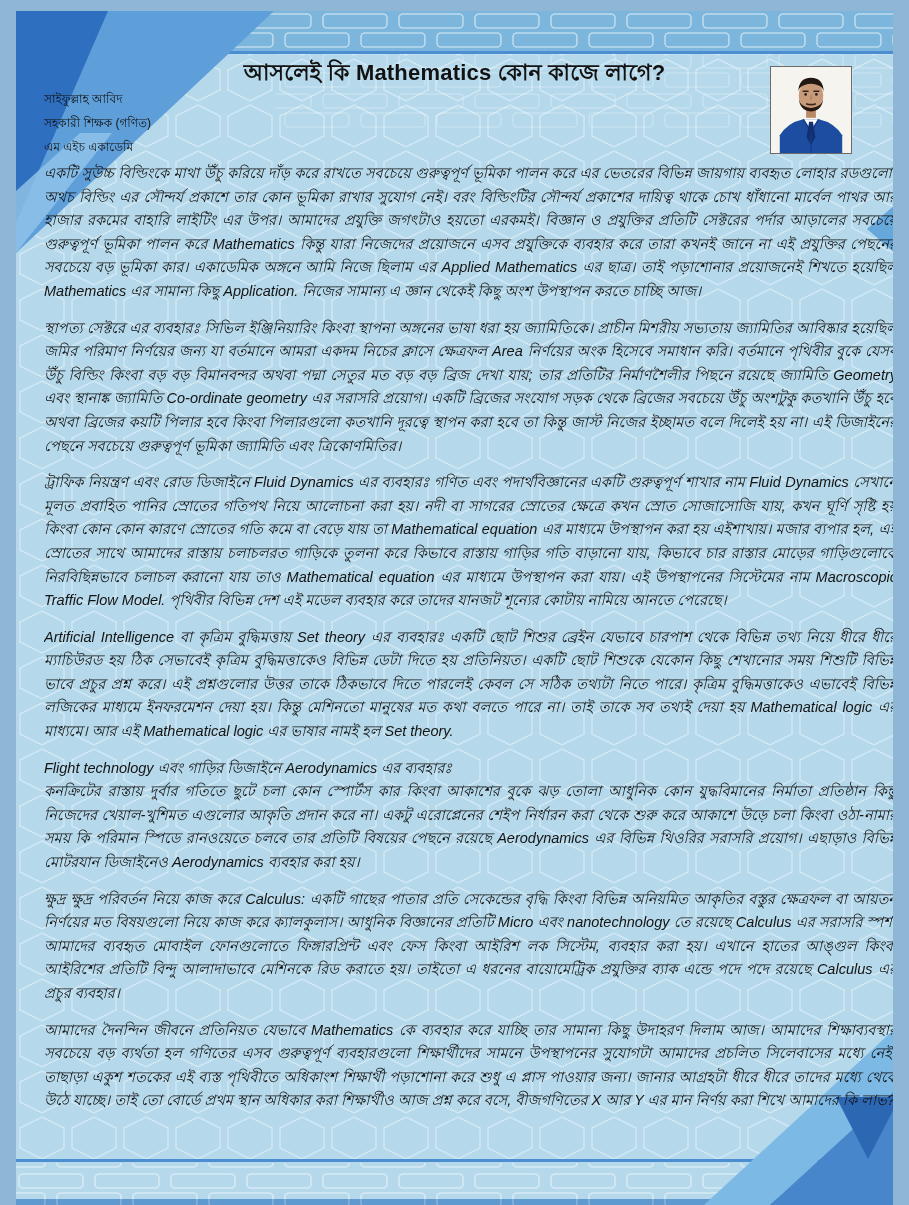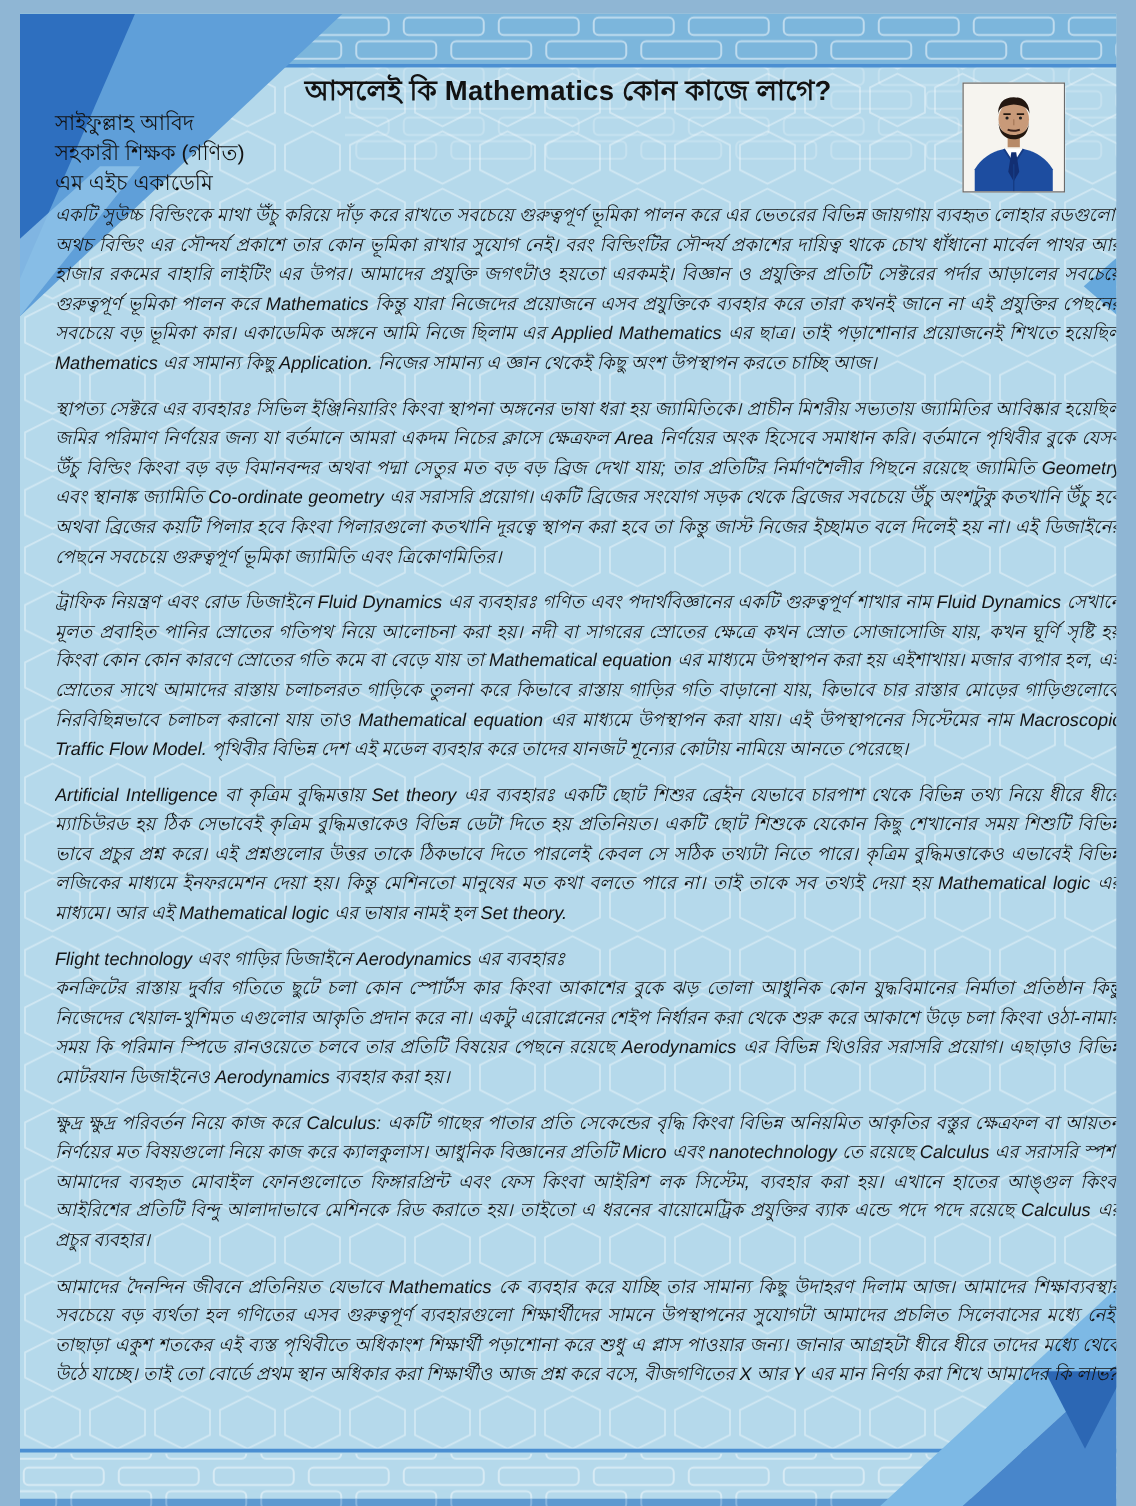--- a/index.html
+++ b/index.html
@@ -8,21 +8,21 @@
     background:#b5d9eb;overflow:hidden;
     font-family:"Liberation Sans","DejaVu Sans",sans-serif;
   }
   .bg-decor{position:absolute;left:0;top:0;width:909px;height:1205px;z-index:0;}
   .title{
     position:absolute;top:44px;left:0;width:100%;text-align:center;
     font-size:22px;font-weight:600;color:#121212;letter-spacing:.2px;margin:0;z-index:1;
   }
   .author{
     position:absolute;top:76px;left:28px;z-index:1;
-    font-size:17px;line-height:24px;color:#121212;
+    font-size:12px;line-height:24px;color:#121212;
   }
   .photo{
     position:absolute;left:754px;top:55px;width:82px;height:88px;z-index:1;
     border:1px solid #6b6b6b;background:#f6f4ef;box-sizing:border-box;
   }
   .photo svg{display:block;width:100%;height:100%;}
   .content{
     position:absolute;top:151px;left:28px;width:853px;bottom:52px;z-index:1;
     text-align:justify;font-size:14.5px;line-height:23.6px;color:#141414;overflow:hidden;
   }

